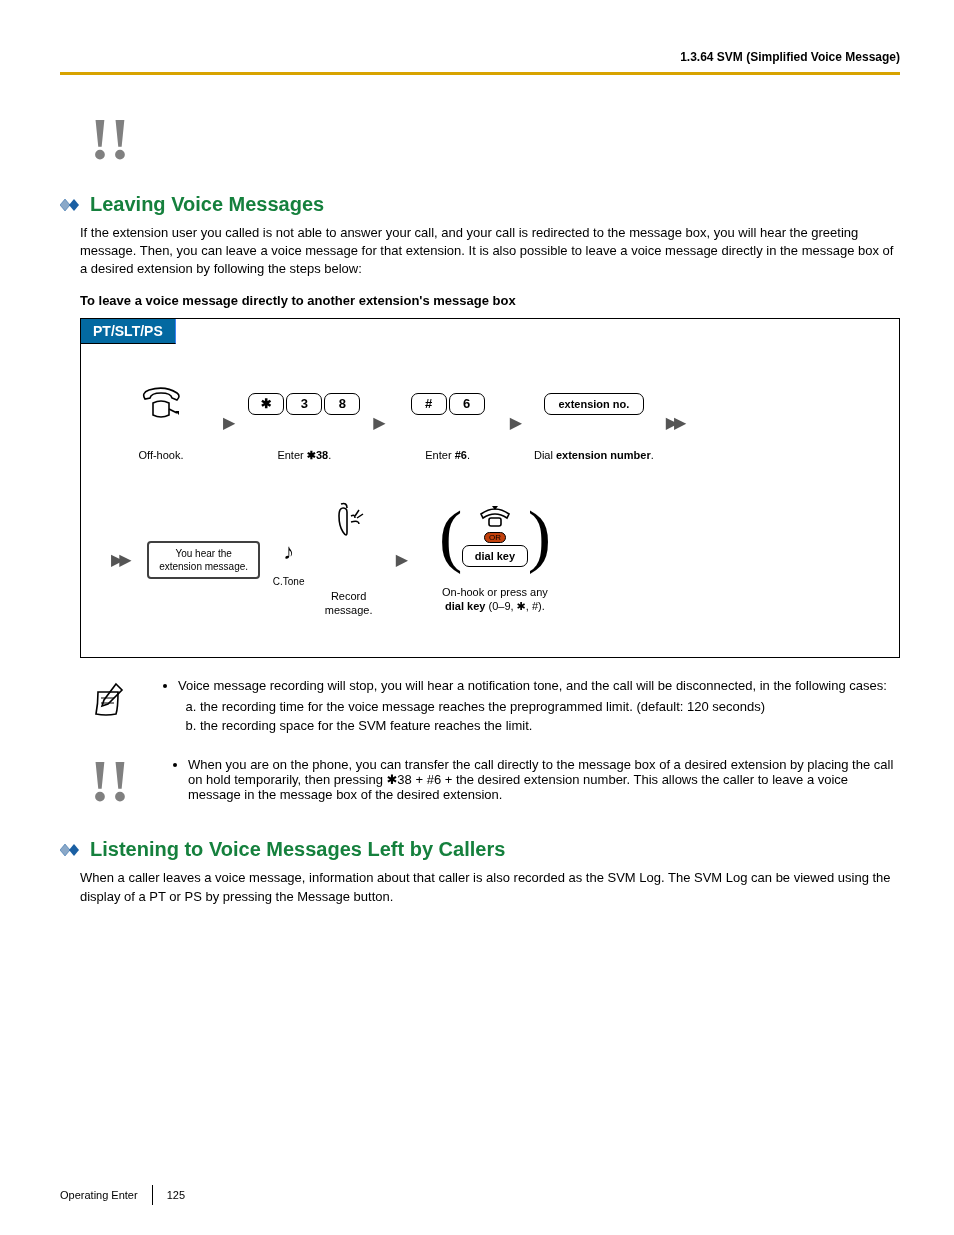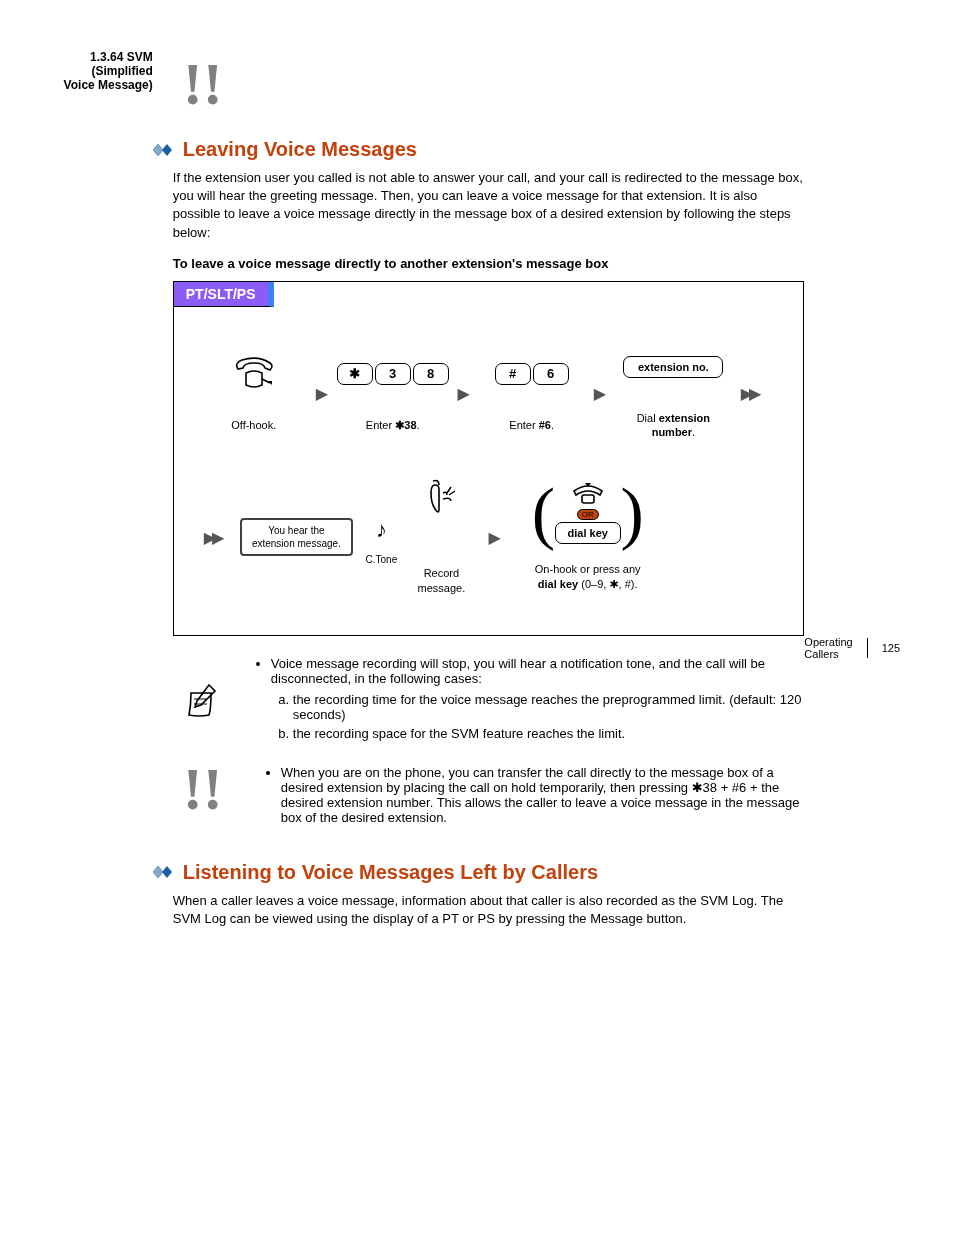--- a/index.html
+++ b/index.html
@@ -9,21 +9,21 @@
     margin: 0;
     padding: 0;
     background: #fff;
     width: 954px;
   }
   .page {
     padding: 50px 36px 30px 60px;
     box-sizing: border-box;
     width: 936px;
     display: flex;
-    flex-direction: row;
+    flex-direction: column;
     min-height: 1235px;
   }
   .header-row {
     text-align: right;
     font-weight: bold;
     font-size: 12px;
     padding-bottom: 8px;
   }
   .gold-rule {
     height: 3px;
@@ -51,45 +51,45 @@
   .h2-row {
     display: flex;
     align-items: center;
     margin: 20px 0 8px 0;
   }
   .h2-icon {
     width: 22px;
     margin-right: 8px;
   }
   .h2 {
-    color: #c2410c;
+    color: #15803d;
     font-size: 20px;
     font-weight: bold;
   }
   .body-para {
     margin: 8px 0 14px 20px;
     line-height: 1.4;
   }
   .bold-para {
     font-weight: bold;
     margin: 10px 0 10px 20px;
   }
   .proc-box {
     border: 1px solid #000;
     margin: 10px 0 20px 20px;
     position: relative;
   }
   .proc-tab {
-    background: #8b5cf6;
+    background: #0369a1;
     color: #fff;
     font-weight: bold;
     padding: 4px 12px;
     font-size: 14px;
     display: inline-block;
-    border-right: 6px solid #3b82f6;
+    border-right: 1px solid #3b82f6;
     border-bottom: 1px solid #000;
   }
   .proc-body {
     padding: 40px 30px 30px 30px;
   }
   .flow-row {
     display: flex;
     align-items: center;
     justify-content: flex-start;
     flex-wrap: nowrap;
@@ -308,21 +308,21 @@
             <div class="caption">
               <span>On-hook or press any</span><br>
               <b>dial key</b><span> (0–9, ✱, #).</span>
             </div>
           </div>
         </div>
 
       </div>
     </div>
 
-    <div class="note-row" style="margin-bottom:18px;align-items:center;">
+    <div class="note-row" style="margin-bottom:18px;">
       <div class="note-icon">
         <svg width="44" height="44" viewBox="0 0 44 44">
           <path d="M10 14 L30 14 Q30 30 28 36 Q18 38 8 36 Q10 26 10 14 Z" fill="none" stroke="#000" stroke-width="1.6"></path>
           <line x1="13" y1="20" x2="26" y2="20" stroke="#000" stroke-width="1"></line>
           <line x1="13" y1="25" x2="26" y2="25" stroke="#000" stroke-width="1"></line>
           <path d="M28 6 L34 12 L20 26 L14 28 L16 22 Z" fill="none" stroke="#000" stroke-width="1.6"></path>
         </svg>
       </div>
       <ul class="bullet-list">
         <li>
@@ -350,18 +350,18 @@
         </svg>
       </span>
       <span class="h2">Listening to Voice Messages Left by Callers</span>
     </div>
     <div class="body-para">When a caller leaves a voice message, information about that caller is also recorded as the SVM Log. The SVM Log can be viewed using the display of a PT or PS by pressing the Message button.</div>
 
   </div>
 
   <div class="footer-row">
     <div class="right">
-      <span>Operating Callers</span>
+      <span>Operating Enter</span>
       <span class="sep"></span>
       <span>125</span>
     </div>
   </div>
 </div>
 
 </body></html>

